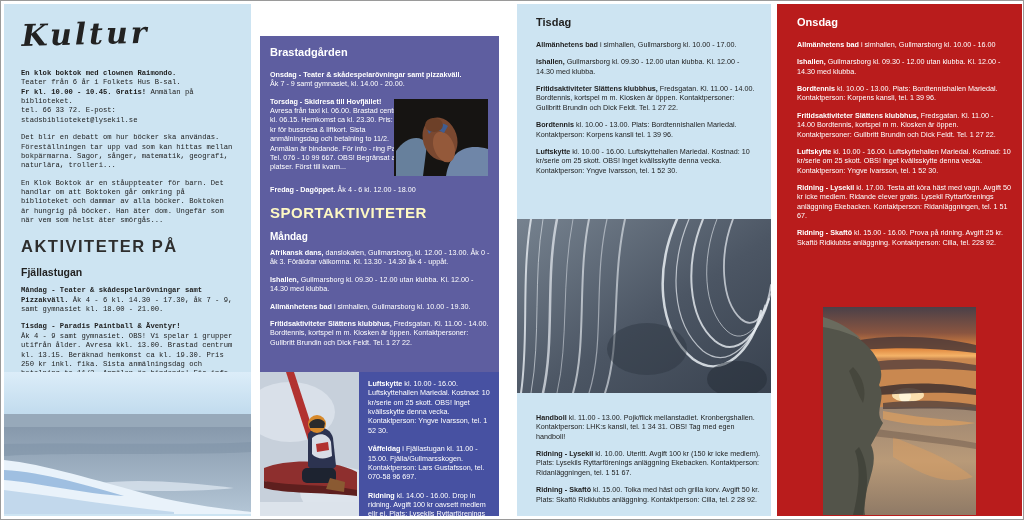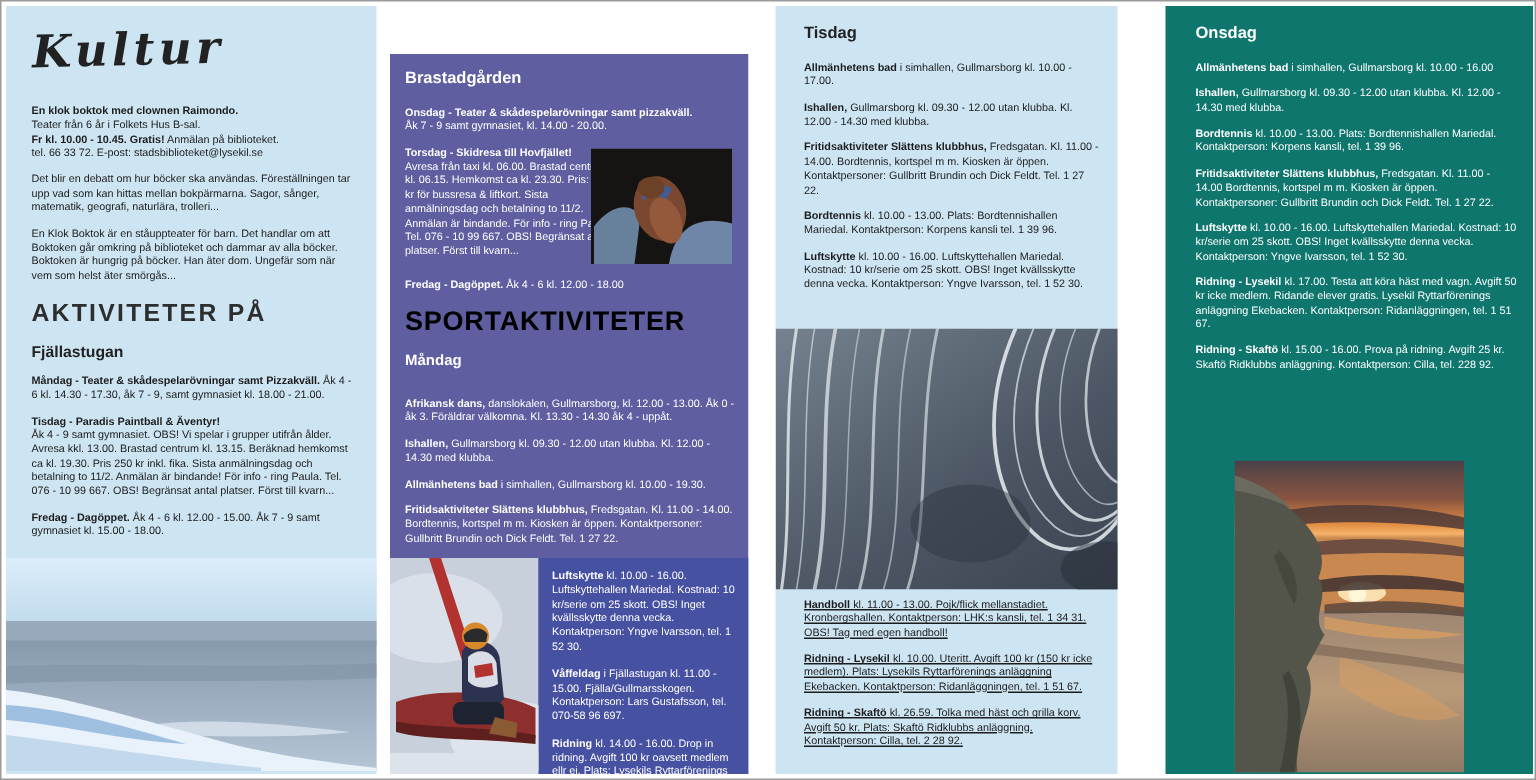--- a/index.html
+++ b/index.html
@@ -5,34 +5,34 @@
   * { box-sizing: border-box; margin: 0; padding: 0; }
   html,body { background:#e8e8e8; }
   #stage {
     position: relative; width: 1024px; height: 520px;
     background: #ffffff; border: 1px solid #9a9a9a;
     font-family: "Liberation Sans", sans-serif;
     overflow: hidden; margin: 0 auto;
   }
   .panel { position: absolute; top: 3px; bottom: 3px; overflow: hidden; }
   .panel-light { background: #cde4f2; color: #1c1c1c; }
-  .panel-purple { background: #0f766e; color: #ffffff; }
+  .panel-purple { background: #b91c1c; color: #ffffff; }
 
   
   #panel1 { left: 3px; width: 247px; }
   #panel1 .inner { padding: 14px 16px 0 17px; }
   .kultur-title {
     font-family: "DejaVu Serif", serif;
     font-style: italic; font-weight: bold;
     font-size: 30px; letter-spacing: 3px; color: #222;
     transform: rotate(-1.5deg); transform-origin: left top;
     margin-bottom: 16px;
   }
   .small-text { font-size: 7.2px; line-height: 1.3; color: #1c1c1c; }
-  #panel1 p { margin-bottom: 8px; }
+  #panel1 p { margin-bottom: 8px; font-family: Liberation Mono, monospace; }
   .section-title {
     font-size: 16.5px; font-weight: bold; letter-spacing: 1.5px;
     color: #2e2e2e; line-height: 1.15; margin: 12px 0 10px 0;
   }
   .subheading { font-size: 10.5px; font-weight: bold; color: #222; margin-bottom: 8px; }
   .entry { font-size: 7.2px; line-height: 1.3; margin-bottom: 8px; }
   .entry b { font-weight: bold; }
   .photo { position: absolute; display: block; }
   #photo-winter { left: 0; right: 0; bottom: 2px; height: 142px; }
 
@@ -41,32 +41,32 @@
   #panel2 .purple-box {
     position: absolute; left: 0; right: 0; top: 32px; bottom: 0;
     background: #5e5ea0; color: #fff;
   }
   #panel2 .inner { padding: 10px 9px 0 10px; position: relative; }
   .col-title { font-size: 11px; font-weight: bold; margin-bottom: 12px; }
   .panel-purple .entry, .purple-box .entry { color: #fff; }
   .torsdag-row { position: relative; min-height: 82px; }
   .torsdag-row .entry { width: 140px; }
   #photo-skier { position: absolute; right: 2px; top: 2px; width: 94px; height: 77px; }
-  .sport-title { font-size: 18px; font-weight: bold; letter-spacing: 0.5px; margin: 10px 0 10px 0; color:#000000; }
-  .day-heading { font-size: 10px; font-weight: bold; margin-bottom: 18px; color:#fff; }
+  .sport-title { font-size: 15px; font-weight: bold; letter-spacing: 0.5px; margin: 10px 0 10px 0; color:#fef9c3; }
+  .day-heading { font-size: 10px; font-weight: bold; margin-bottom: 6px; color:#fff; }
   .bottom-row { position: absolute; left: 0; right: 0; bottom: 0; height: 144px; display: flex; }
   #photo-sailor { position: relative; width: 99px; height: 144px; flex: 0 0 99px; }
   .blue-box { flex: 1; background: #4751a2; padding: 7px 8px 0 9px; }
   .blue-box .entry { color: #fff; margin-bottom: 9px; }
 
   
-  #panel3 { left: 516px; width: 228px; }
+  #panel3 { left: 516px; width: 254px; }
   #panel3 .inner { padding: 12px 12px 0 19px; }
   #photo-icepattern { left: 0; right: 0; top: 215px; height: 174px; }
-  #panel3 .lower { position: absolute; left: 19px; right: 10px; top: 394px; text-decoration: underline; }
+  #panel3 .lower { position: absolute; left: 19px; right: 10px; top: 409px; }
 
   
   #panel4 { left: 776px; width: 245px; }
   #panel4 .inner { padding: 12px 10px 0 20px; }
   #photo-sunset { left: 46px; top: 303px; width: 153px; height: 208px; }
 </style>
 </head>
 <body>
 
 <div id="stage">
@@ -272,21 +272,21 @@
       <p class="entry">
         <b>Handboll</b>
         <span>kl. 11.00 - 13.00. Pojk/flick mellanstadiet. Kronbergshallen. Kontaktperson: LHK:s kansli, tel. 1 34 31. OBS! Tag med egen handboll!</span>
       </p>
       <p class="entry">
         <b>Ridning - Lysekil</b>
         <span>kl. 10.00. Uteritt. Avgift 100 kr (150 kr icke medlem). Plats: Lysekils Ryttarförenings anläggning Ekebacken. Kontaktperson: Ridanläggningen, tel. 1 51 67.</span>
       </p>
       <p class="entry">
         <b>Ridning - Skaftö</b>
-        <span>kl. 26.59. Tolka med häst och grilla korv. Avgift 50 kr. Plats: Skaftö Ridklubbs anläggning. Kontaktperson: Cilla, tel. 2 28 92.</span>
+        <span>kl. 15.00. Tolka med häst och grilla korv. Avgift 50 kr. Plats: Skaftö Ridklubbs anläggning. Kontaktperson: Cilla, tel. 2 28 92.</span>
       </p>
     </div>
   </div>
 
   <div id="panel4" class="panel panel-purple">
     <div class="inner">
       <div class="col-title">Onsdag</div>
 
       <p class="entry">
         <b>Allmänhetens bad</b>

